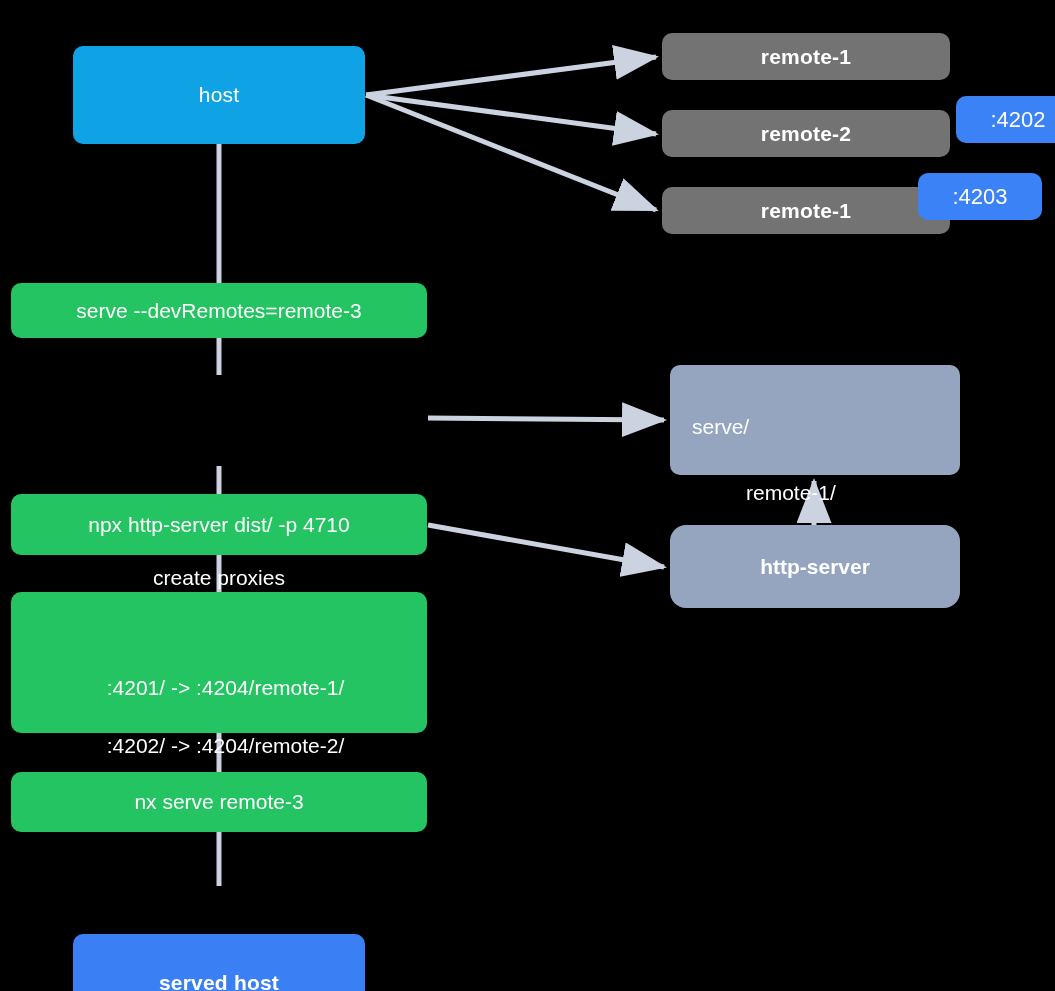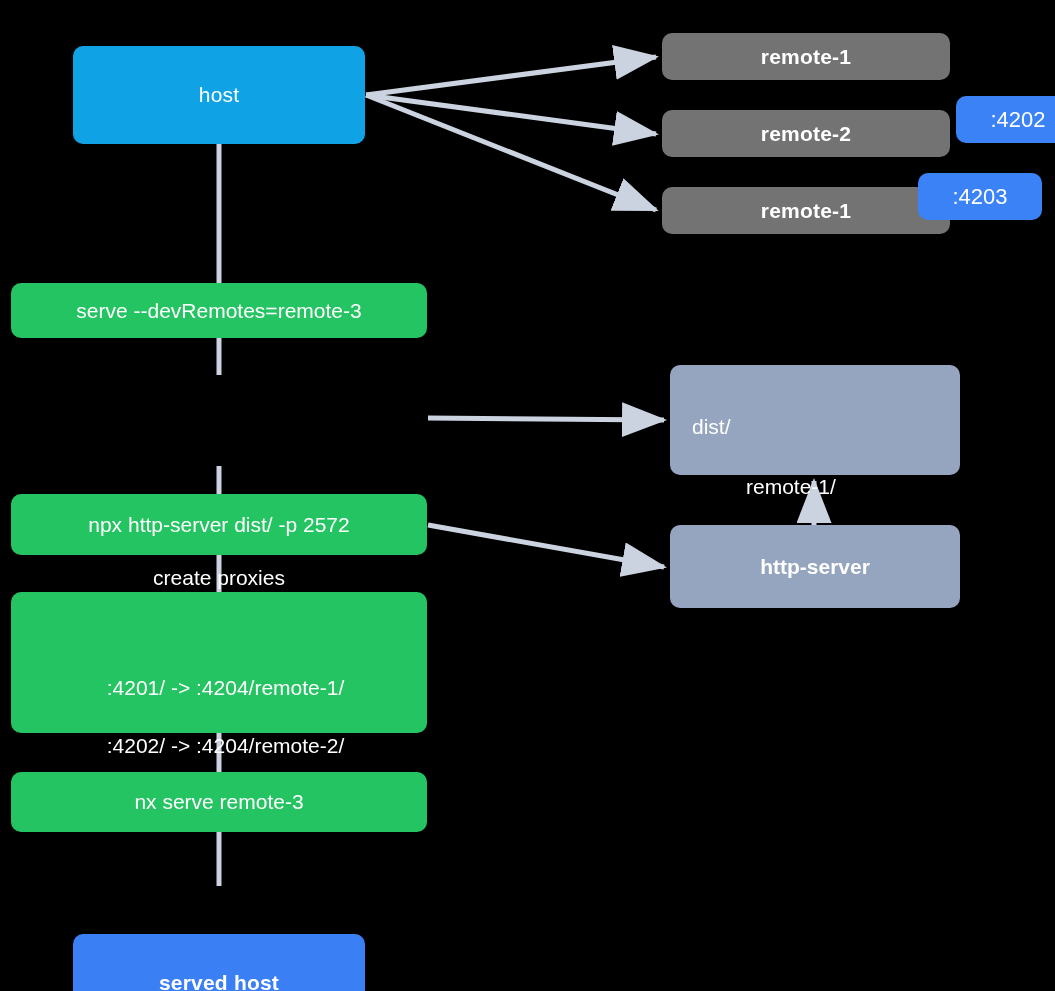--- a/index.html
+++ b/index.html
@@ -55,40 +55,42 @@
     background: #737373;
     font-weight: bold;
     font-size: 21px;
     letter-spacing: 0.2px;
     text-align: center;
   }
   .node.gray-node {
     background: #95a5bf;
     font-weight: bold;
     font-size: 21px;
+    border-radius: 16px;
   }
   .node.green-node {
     background: #25c462;
     font-weight: normal;
     font-size: 21px;
   }
   .node.dist-node {
     background: #95a5bf;
     font-weight: normal;
     font-size: 21px;
     display: block;
     text-align: left;
     padding: 18px 0 0 22px;
   }
   .dist-line {
     display: block;
     line-height: 1.55;
   }
   .dist-line.indent {
     padding-left: 54px;
+    margin-top: 6px;
   }
   .badge {
     position: absolute;
     box-sizing: border-box;
     border-radius: 10px;
     background: #3b82f6;
     color: #ffffff;
     font-size: 22px;
     font-weight: normal;
     display: flex;
@@ -158,36 +160,36 @@
 
   <div class="node remote-node" style="left:662px; top:110px; width:288px; height:47px;">remote-2</div>
   <div class="badge" style="left:956px; top:96px; width:124px; height:47px;">:4202</div>
 
   <div class="node remote-node" style="left:662px; top:187px; width:288px; height:47px;">remote-1</div>
   <div class="badge" style="left:918px; top:173px; width:124px; height:47px;">:4203</div>
 
   <div class="node green-node" style="left:11px; top:283px; width:416px; height:55px;">serve --devRemotes=remote-3</div>
 
 
-  <div class="node green-node" style="left:11px; top:494px; width:416px; height:61px;">npx http-server dist/ -p 2572</div>
+  <div class="node green-node" style="left:11px; top:494px; width:416px; height:61px;">npx http-server dist/ -p 4710</div>
 
   <div class="node green-node" style="left:11px; top:592px; width:416px; height:141px;">
     <span class="proxy-block">
       <span class="proxy-title">create proxies</span>
       <span class="proxy-gap"></span>
       <span class="proxy-line">:4201/ -&gt; :4204/remote-1/</span>
       <span class="proxy-line">:4202/ -&gt; :4204/remote-2/</span>
     </span>
   </div>
 
   <div class="node green-node" style="left:11px; top:772px; width:416px; height:60px;">nx serve remote-3</div>
 
   <div class="node served-node" style="left:73px; top:934px; width:292px; height:97px;">served host</div>
 
   <div class="node dist-node" style="left:670px; top:365px; width:290px; height:110px;">
-    <span class="dist-line">dist/</span>
+    <span class="dist-line">serve/</span>
     <span class="dist-line indent">remote-1/</span>
     <span class="dist-line indent">remote-2/</span>
   </div>
 
   <div class="node gray-node" style="left:670px; top:525px; width:290px; height:83px;">http-server</div>
 
 </div>
 
 </body></html>

